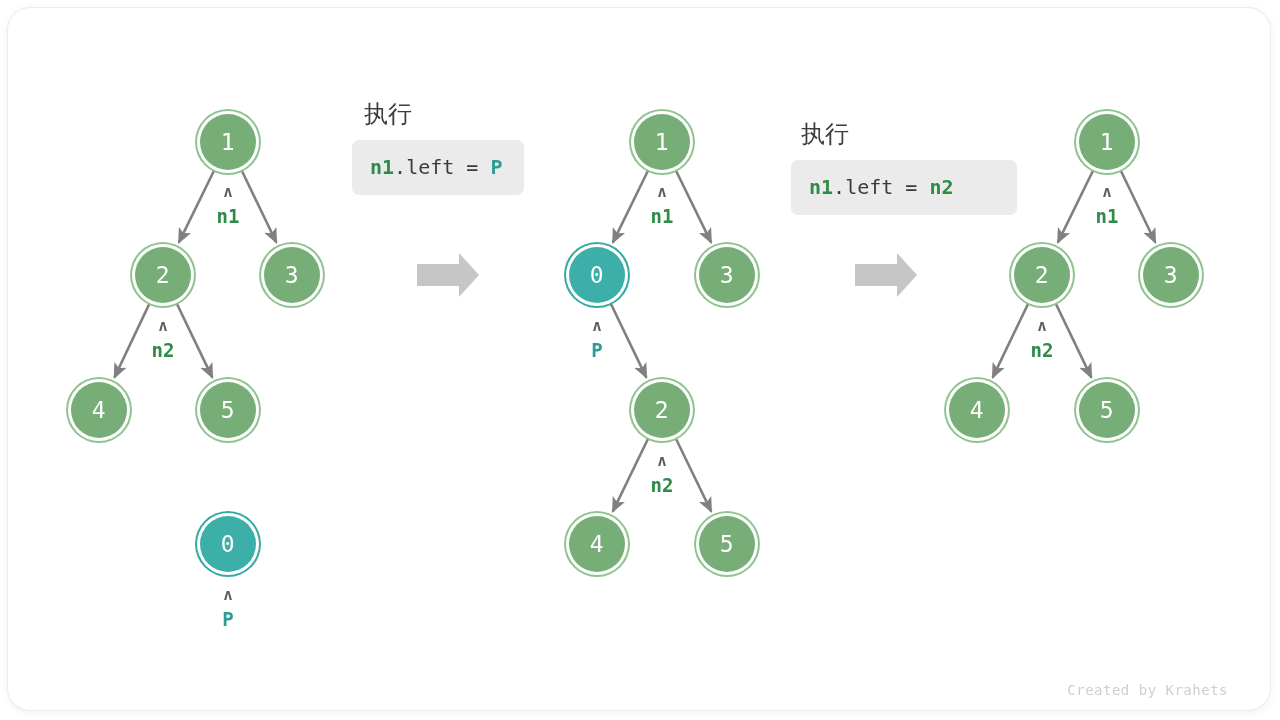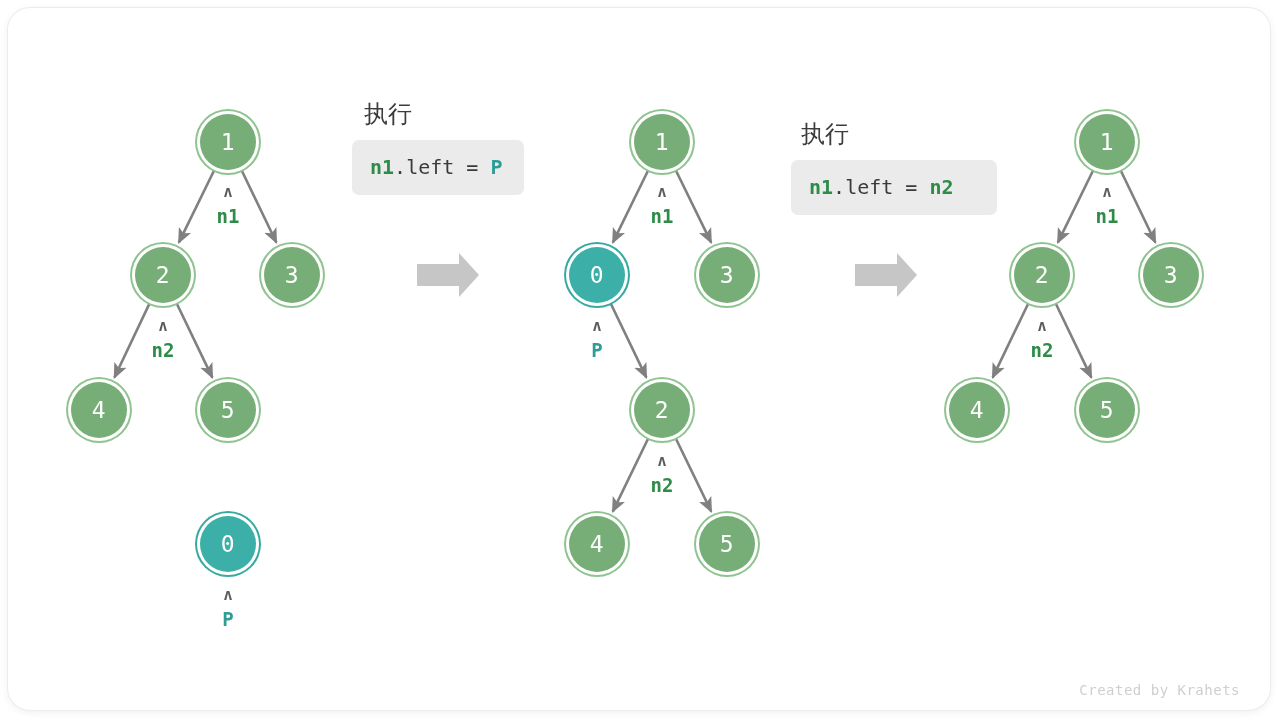--- a/index.html
+++ b/index.html
@@ -114,21 +114,21 @@
     white-space: pre;
     box-sizing: border-box;
   }
   .codebox .tok-n  { color: #2e8b48; font-weight: bold; }
   .codebox .tok-p  { color: #2f9d95; font-weight: bold; }
   .codebox .tok-d  { color: #3a3a3a; }
 
   
   .credit {
     position: absolute;
-    right: 40px;
+    right: 52px;
     bottom: 22px;
     font-family: "DejaVu Sans Mono", "Liberation Mono", monospace;
     font-size: 14px;
     color: #cfcfcf;
     letter-spacing: 0.5px;
   }
 </style>
 </head>
 <body>
 
@@ -211,17 +211,17 @@
       </div>
       <div class="ptr" style="left: 1007px; top: 320px;">
         <div class="caret">ʌ</div>
         <div class="pname green">n2</div>
       </div>
     </div>
   <div id="exec-layer">
       <div class="exec-label" style="left: 364px; top: 98px;">执行</div>
       <div class="codebox" style="left: 352px; top: 140px; width: 172px;"><div><span class="tok-n">n1</span><span class="tok-d">.left = </span><span class="tok-p">P</span></div></div>
       <div class="exec-label" style="left: 801px; top: 118px;">执行</div>
-      <div class="codebox" style="left: 791px; top: 160px; width: 206px;"><div><span class="tok-n">n1</span><span class="tok-d">.left = </span><span class="tok-n">n2</span></div></div>
+      <div class="codebox" style="left: 791px; top: 160px; width: 226px;"><div><span class="tok-n">n1</span><span class="tok-d">.left = </span><span class="tok-n">n2</span></div></div>
     </div>
 
   <div class="credit">Created by Krahets</div>
 </div>
 
 </body></html>

